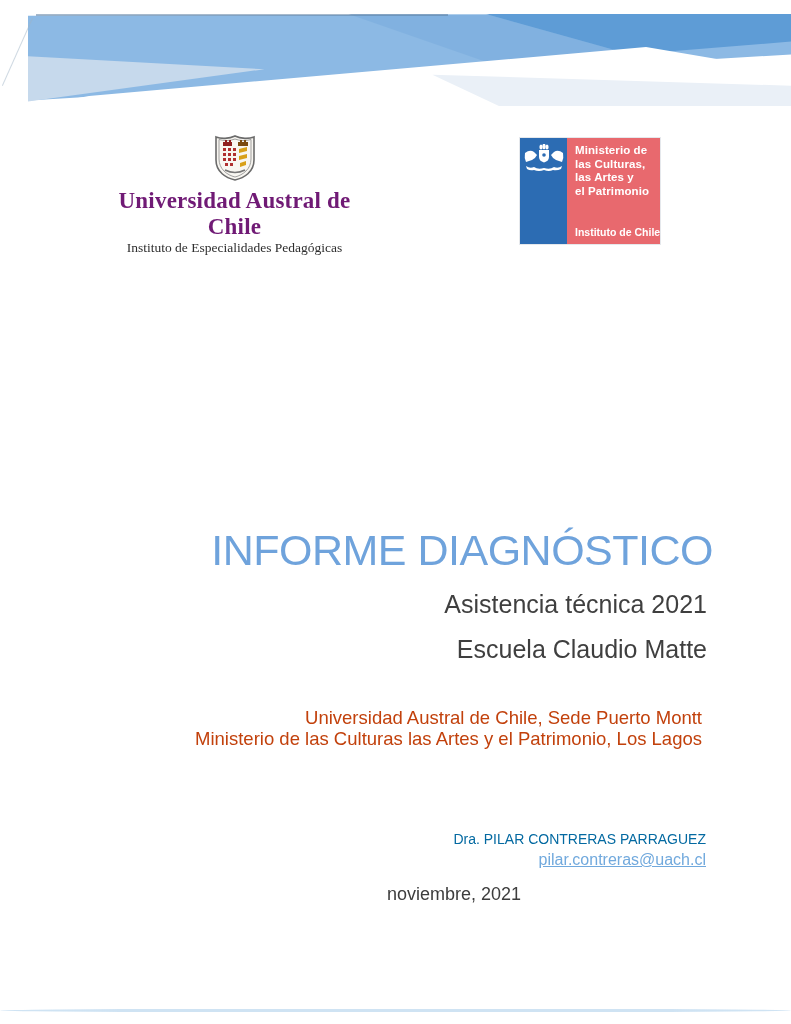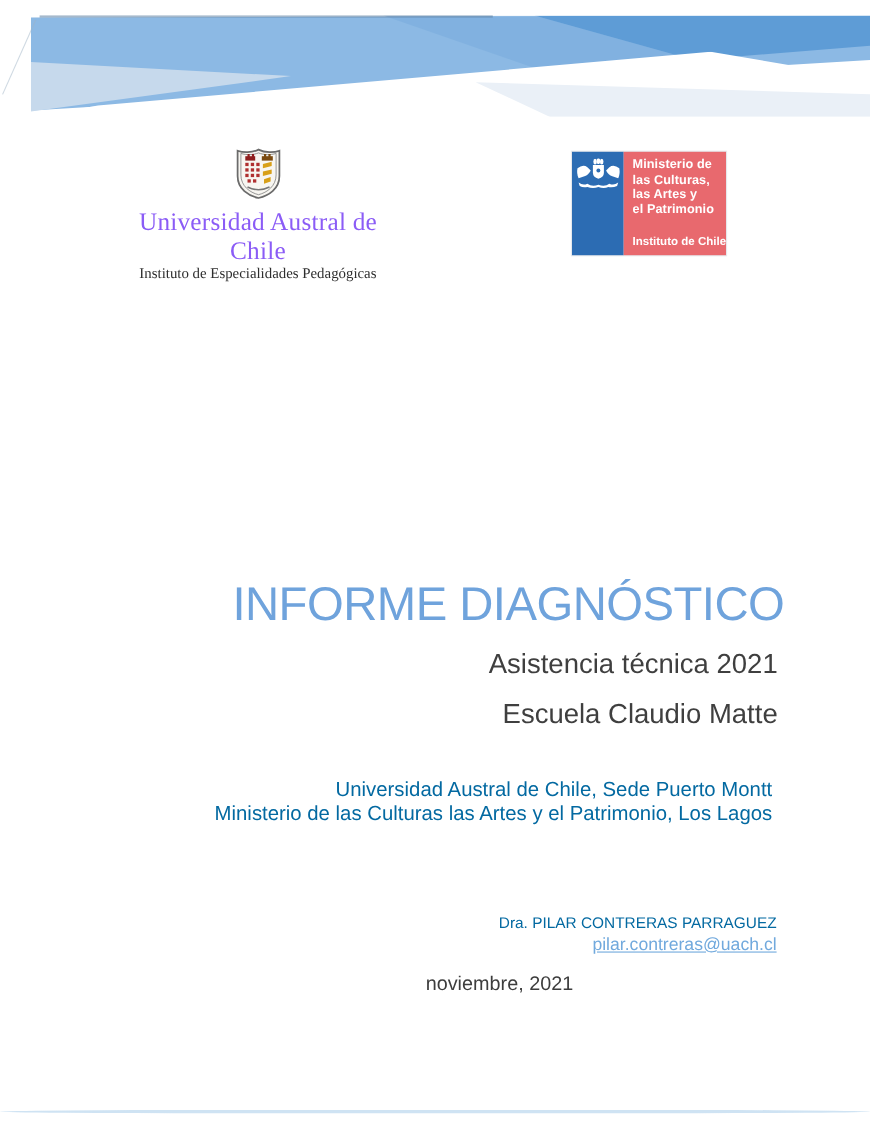--- a/index.html
+++ b/index.html
@@ -20,25 +20,25 @@
   .bn-dark2 { background:#79abdd; clip-path:polygon(42% 0%, 60% 0%, 79% 44%, 60% 52%); opacity:.55;}
   .bn-pale  { background:#c6d9ec; clip-path:polygon(0% 46%, 31% 60%, 0% 95%); }
   .bn-white { background:#ffffff; clip-path:polygon(0% 101%, 8% 89%, 81% 36%, 101% 64%, 101% 101%); }
   .bn-sliver{ background:#eaf0f7; clip-path:polygon(53% 66%, 100% 78%, 100% 101%, 62% 101%); }
   .bn-topline { position:absolute; top:0; left:1%; width:54%; height:2px; background:#5d7fa3; opacity:.55; }
   .bn-crease { position:absolute; top:4px; left:4px; width:1px; height:74px; background:#9fb4c6; opacity:.5; transform:rotate(24deg); transform-origin:top left; }
 
   
   .uach { position:absolute; left:112px; top:134px; width:245px; text-align:center; }
   .uach-shield { display:inline-block; }
-  .uach-name { font-family:"Liberation Serif", serif; font-size:23px; color:#8b5cf6; margin-top:2px; letter-spacing:.2px; }
+  .uach-name { font-family:"Liberation Serif", serif; font-size:23px; color:#701a75; margin-top:2px; letter-spacing:.2px;font-weight:bold; }
   .uach-sub  { font-family:"Liberation Serif", serif; font-size:13.5px; color:#2e2e2e; line-height:15px; }
 
   
-  .ministry { position:absolute; left:520px; top:138px; width:140px; height:94px; display:flex; box-shadow:0 0 0 1px rgba(180,190,200,.35); }
+  .ministry { position:absolute; left:520px; top:138px; width:140px; height:106px; display:flex; box-shadow:0 0 0 1px rgba(180,190,200,.35); }
   .min-blue { position:relative; width:47px; height:100%; }
   .min-red  { position:relative; flex:1; height:100%; }
   .min-emblem { position:absolute; left:3px; top:6px; }
   .min-text { position:absolute; left:8px; top:6px; color:#ffffff; font-weight:bold; font-size:11.5px; line-height:13.5px; letter-spacing:.1px; }
   .min-gob  { position:absolute; left:8px; bottom:6px; color:#ffffff; font-weight:bold; font-size:10.5px; white-space:nowrap; }
 
   
   .doc-title { position:absolute; top:526px; right:78px; font-size:43px; letter-spacing:-0.5px; white-space:nowrap; }
   .subtitles { position:absolute; top:590px; right:84px; text-align:right; font-size:25px; color:#3f3f3f; }
   .subtitles .line { margin-bottom:16px; white-space:nowrap; }
@@ -135,21 +135,21 @@
   </div>
 </div>
 
 <div class="doc-title" style="color: rgb(111, 163, 220);">INFORME DIAGNÓSTICO</div>
 
 <div class="subtitles">
   <div class="line">Asistencia técnica 2021</div>
   <div class="line">Escuela Claudio Matte</div>
 </div>
 
-<div class="institutions" style="color: #0369a1;">
+<div class="institutions" style="color: #c2410c;">
   <div>Universidad Austral de Chile, Sede Puerto Montt</div>
   <div>Ministerio de las Culturas las Artes y el Patrimonio, Los Lagos</div>
 </div>
 
 <div class="author-block">
   <div class="author-name">Dra. PILAR CONTRERAS PARRAGUEZ</div>
   <a class="author-email" style="color: rgb(113, 169, 221);">pilar.contreras@uach.cl</a>
 </div>
 
 <div class="doc-date">noviembre, 2021</div>

